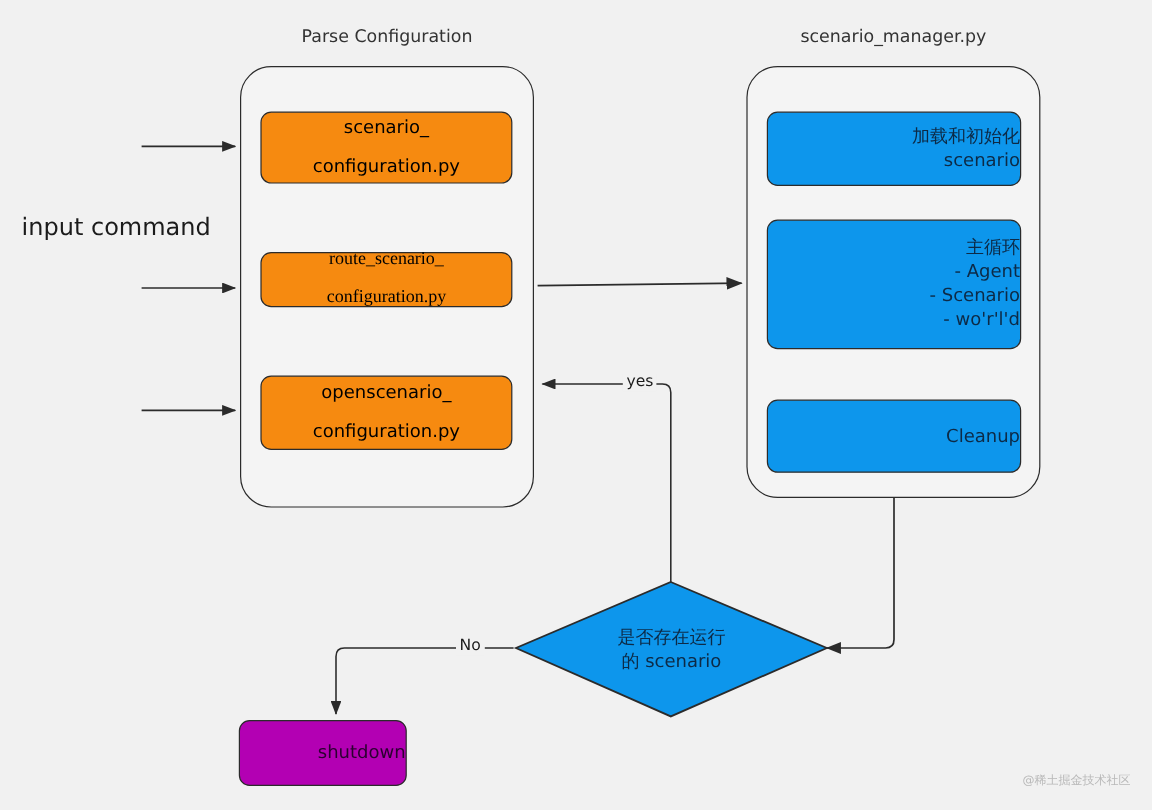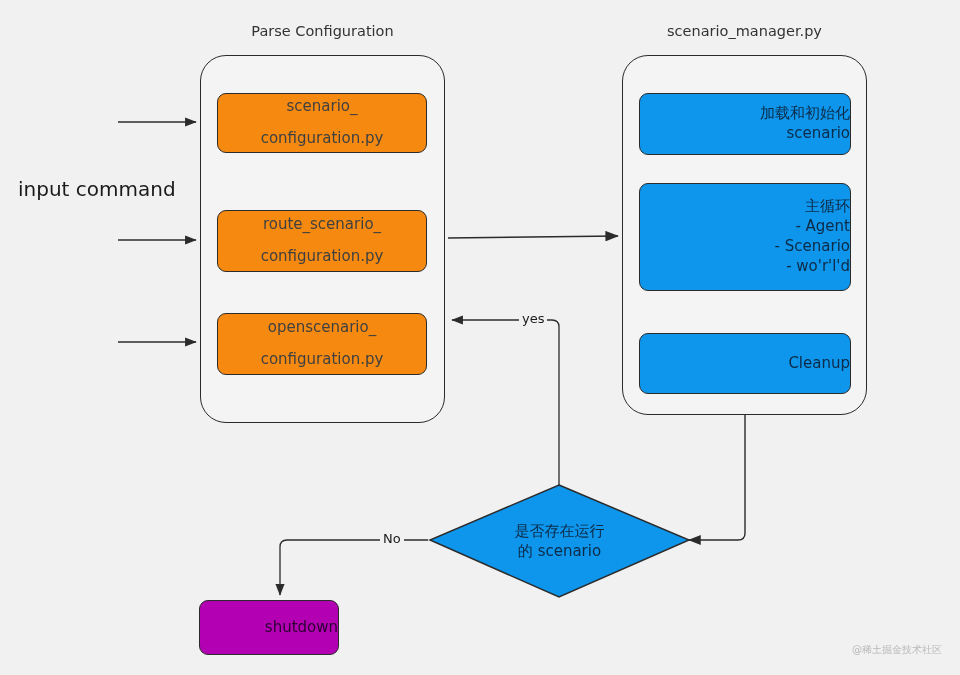--- a/index.html
+++ b/index.html
@@ -53,21 +53,21 @@
     white-space: nowrap;
     text-align: center;
   }
   .proc {
     border: 1.6px solid #2b2b2b;
     border-radius: 9px;
     font-size: 15px;
   }
   .proc-orange {
     background: #f68a10;
-    color: #404040;
+    color: #000000;
     gap: 12px;
   }
   .proc-blue {
     background: #0d96ec;
     color: #0d2a46;
     align-items: flex-end;
   }
   .proc-purple {
     background: #b300b3;
     color: #2b0030;
@@ -143,21 +143,21 @@
   </svg>
 
   <div class="group-title" style="left:200px; top:23px; width:245px;">Parse Configuration</div>
   <div class="group-box" style="left:200px; top:55px; width:245px; height:368px;"></div>
 
   <div class="node proc proc-orange" style="left:217px; top:93px; width:210px; height:60px;">
     <span class="ln1">scenario_</span>
     <span class="ln1">configuration.py</span>
   </div>
 
-  <div class="node proc proc-orange" style="left:217px; top:210px; width:210px; height:62px;">
+  <div class="node proc proc-orange" style="left:217px; top:210px; width:210px; height:46px;font-family:Liberation Serif, serif;">
     <span class="ln1">route_scenario_</span>
     <span class="ln1">configuration.py</span>
   </div>
 
   <div class="node proc proc-orange" style="left:217px; top:313px; width:210px; height:62px;">
     <span class="ln1">openscenario_</span>
     <span class="ln1">configuration.py</span>
   </div>
 
   <div class="group-title" style="left:622px; top:23px; width:245px;">scenario_manager.py</div>

